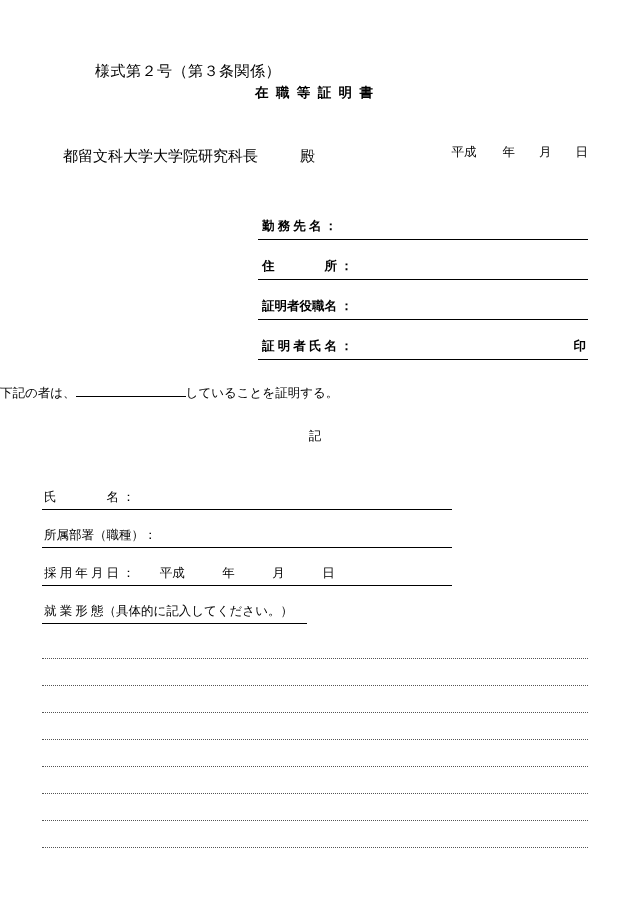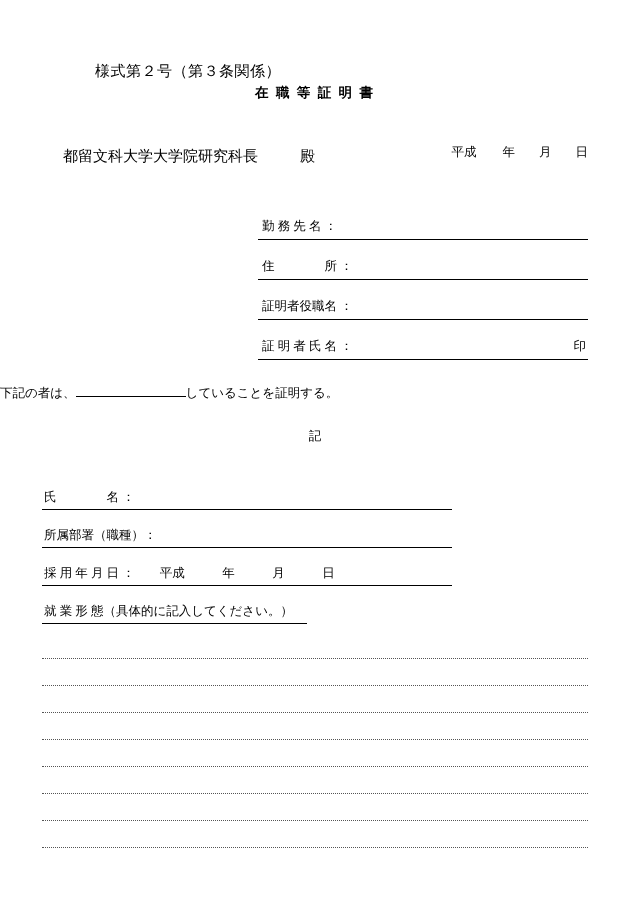--- a/index.html
+++ b/index.html
@@ -62,20 +62,21 @@
     white-space: nowrap;
   }
   .addressee .gap { display: inline-block; width: 42px; }
 
   
   .cert-block {
     position: absolute;
     left: 258px;
     top: 200px;
     width: 330px;
+    font-weight: bold;
   }
   .cert-row {
     position: relative;
     height: 40px;
     border-bottom: 1px solid #000;
     box-sizing: border-box;
   }
   .cert-row .lbl {
     position: absolute;
     left: 4px;

